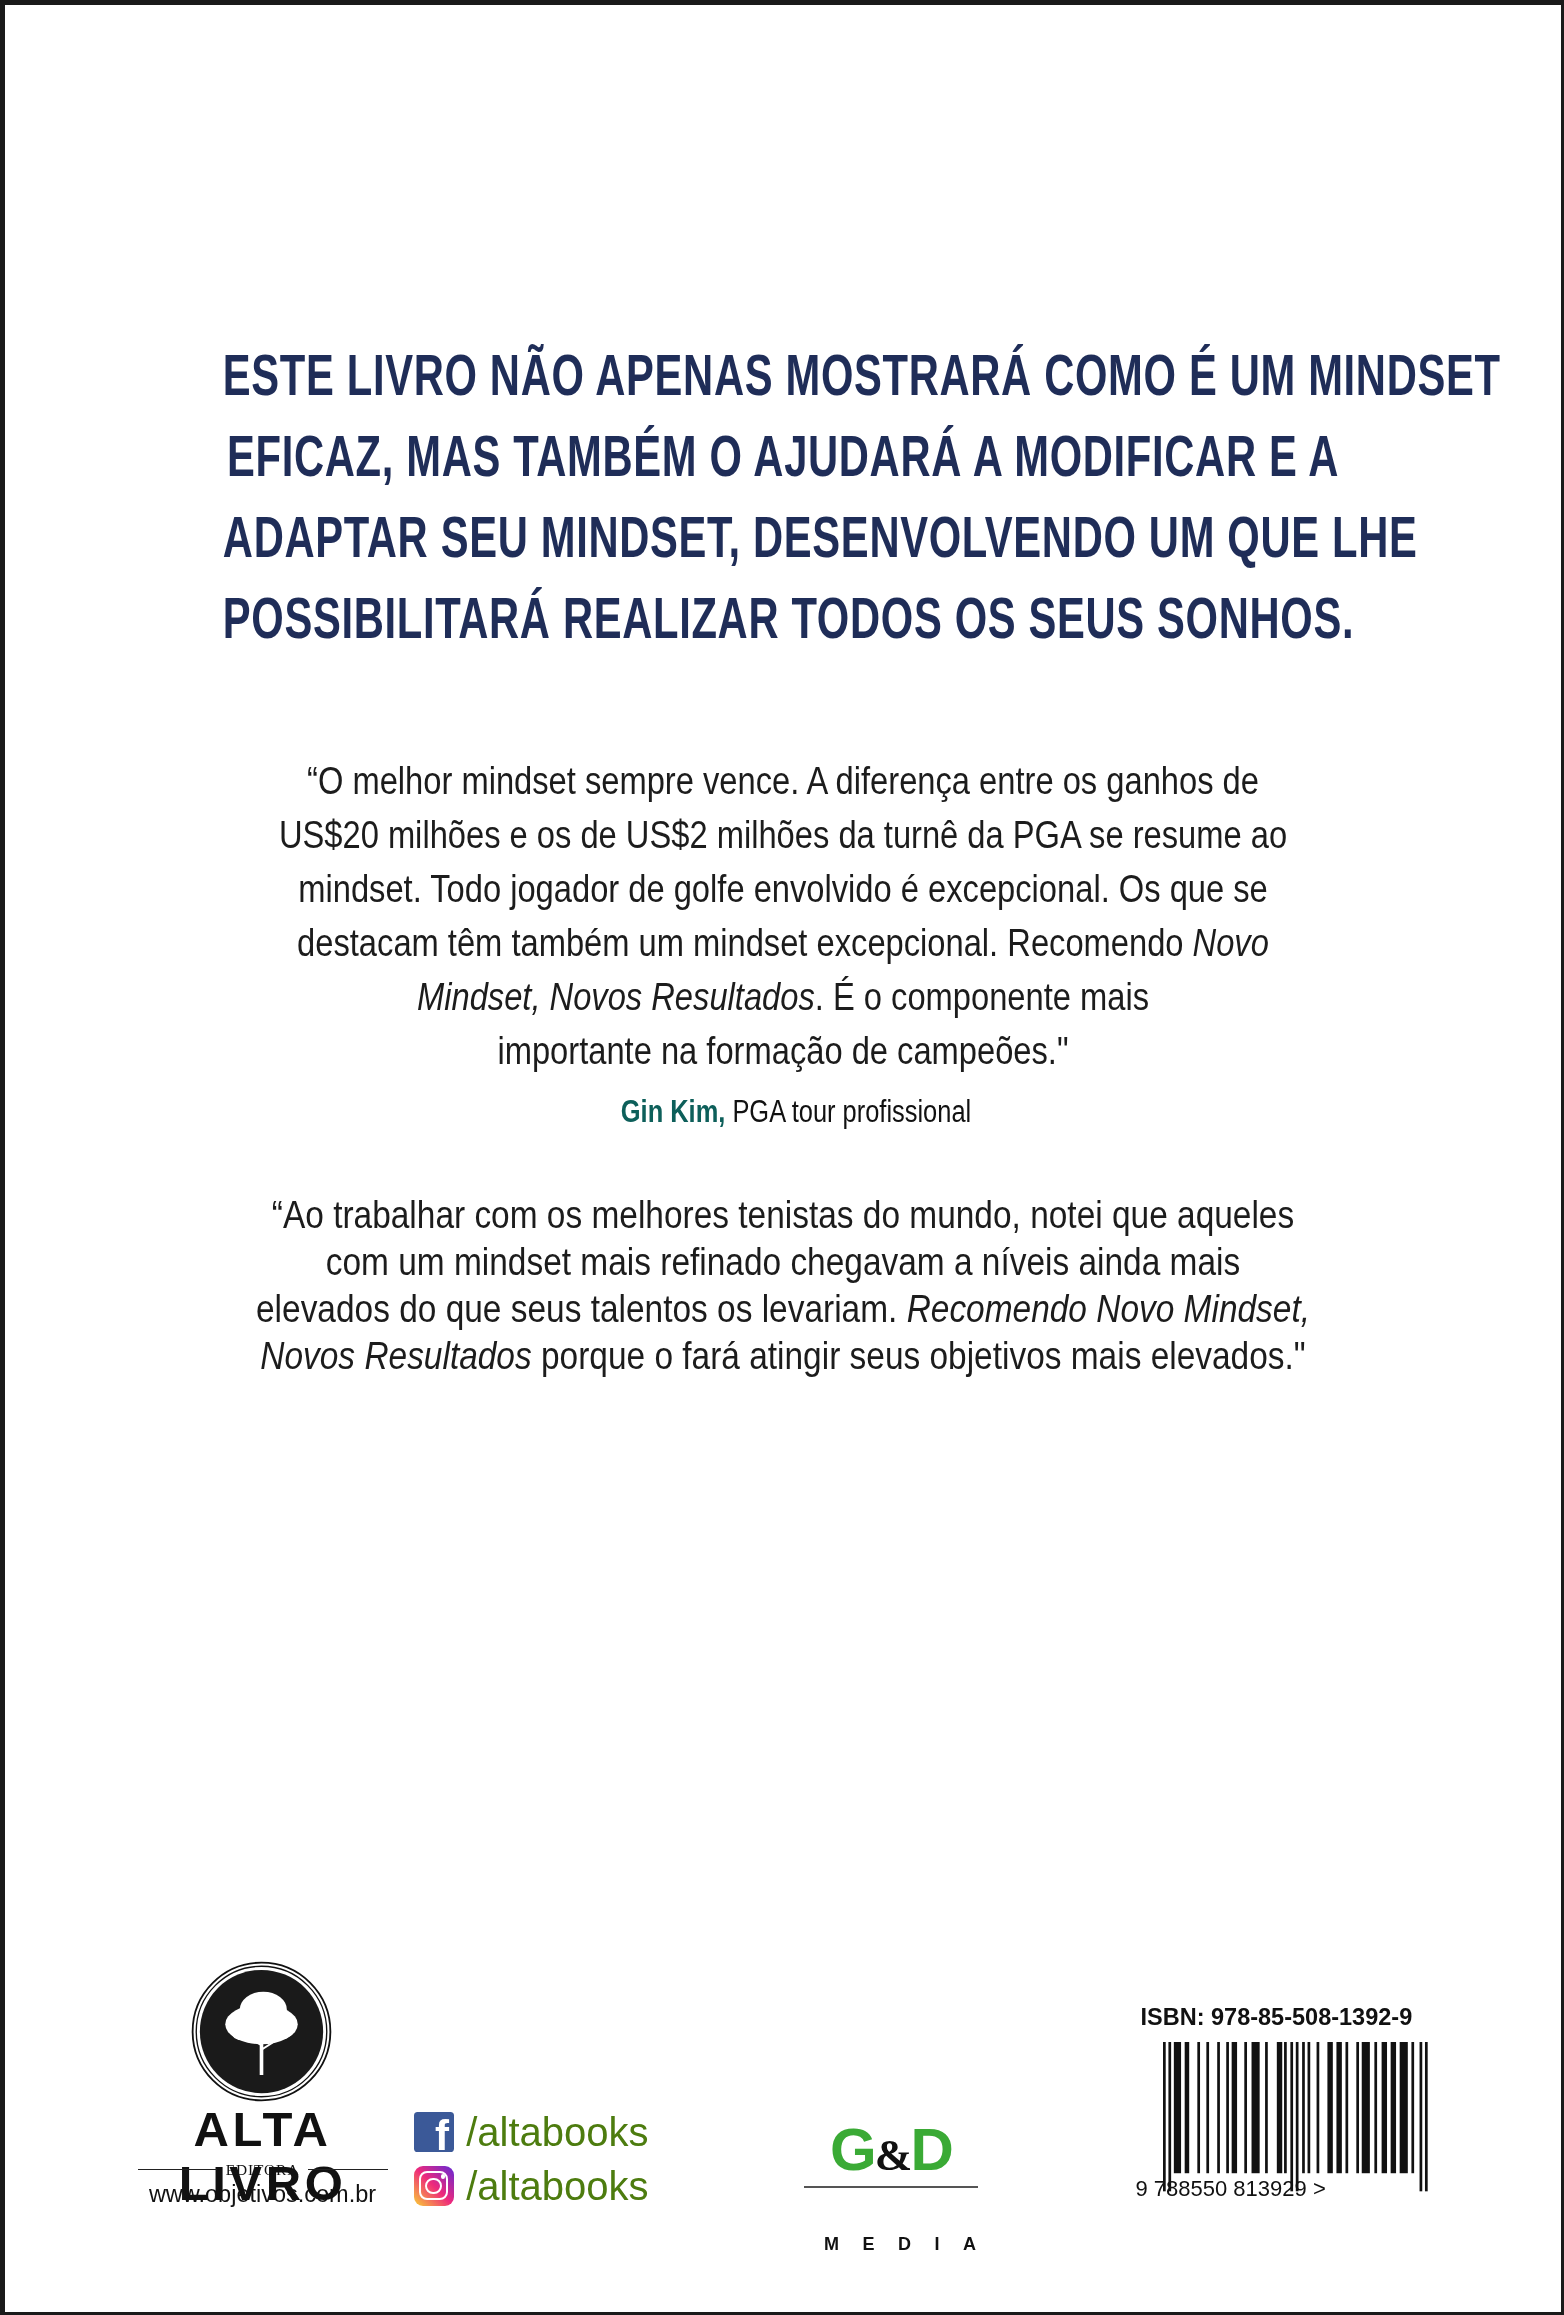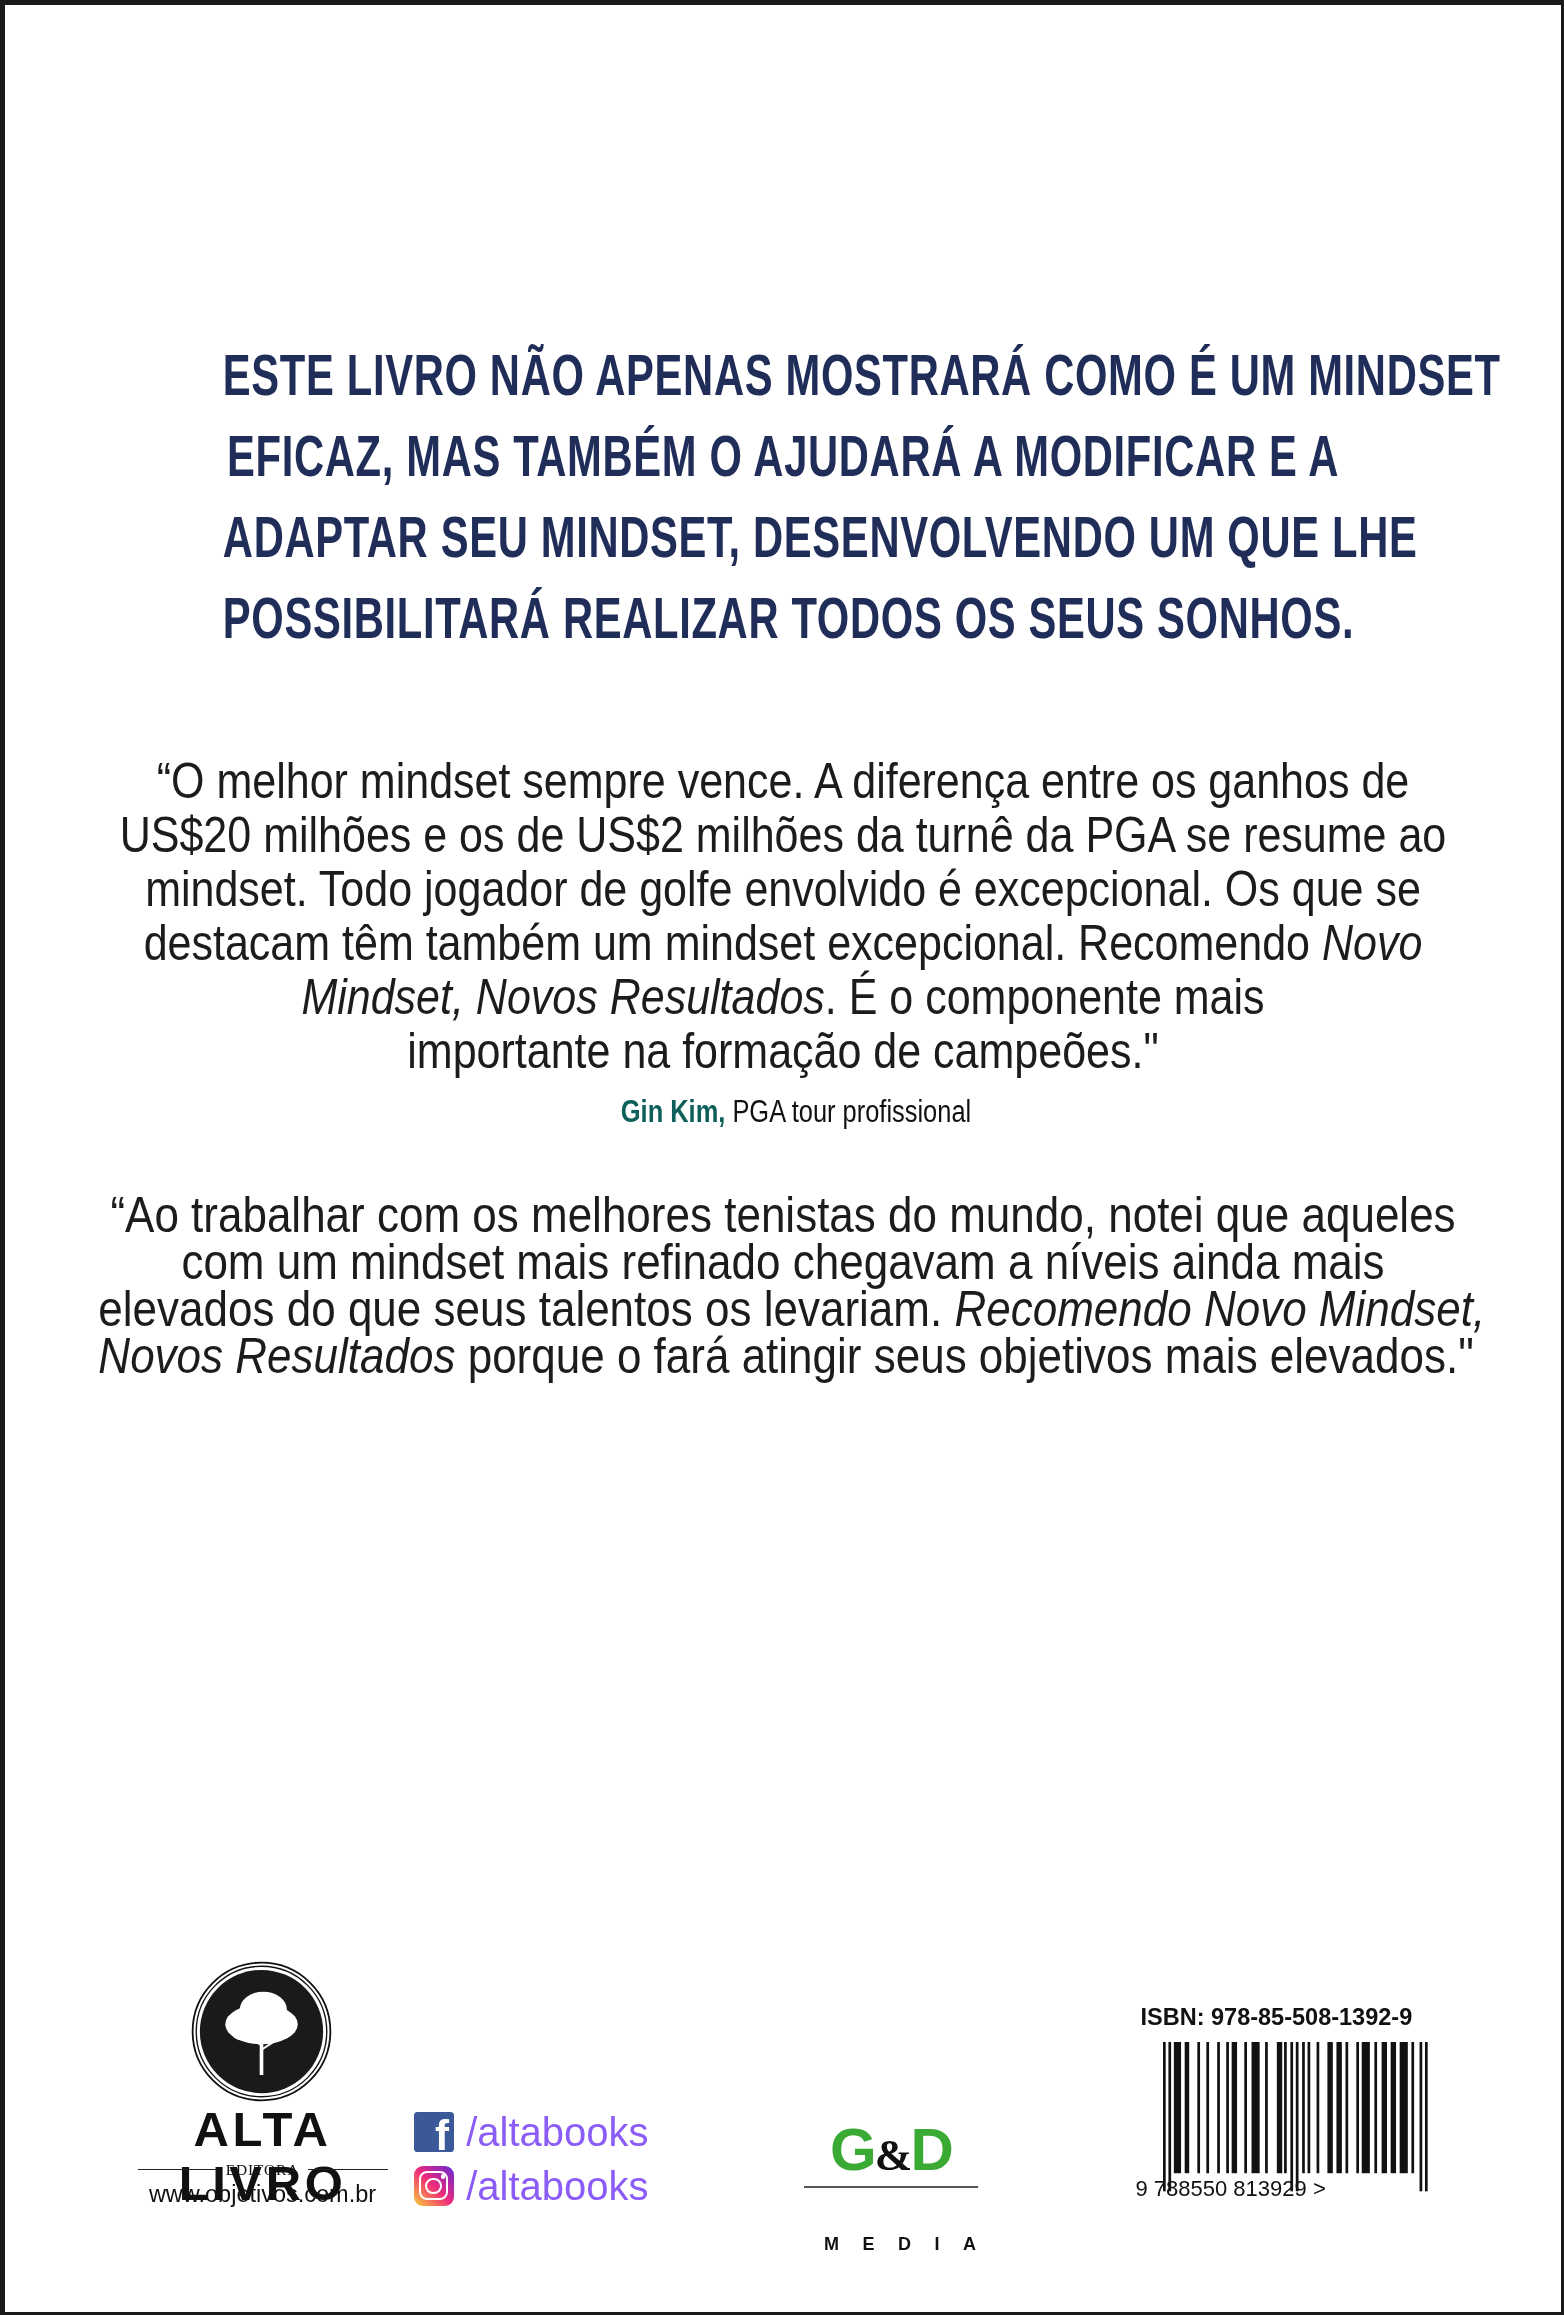--- a/index.html
+++ b/index.html
@@ -12,21 +12,21 @@
     position: absolute; left: 0; top: 329px; width: 1556px; text-align: center;
     font-family: "Liberation Sans", sans-serif; font-weight: bold;
     color: #1f2d58; font-size: 58px; line-height: 81px;
     transform: scaleX(0.72); transform-origin: 778px 0;
     letter-spacing: 0.9px;
   }
   .headline .line { display: block; white-space: nowrap; }
   .quote {
     position: absolute; left: 0; width: 1556px; text-align: center;
     font-family: "Liberation Sans", sans-serif; color: #1c1c1c;
-    font-size: 50px; line-height: 54px; font-weight: normal;
+    font-size: 38px; line-height: 54px; font-weight: normal;
   }
   .quote .line { display: block; white-space: nowrap; transform: scaleX(0.86); }
   .q1 { top: 749px; }
   .q2 { top: 1187px; line-height: 47px; }
   .q2 .line { transform: scaleX(0.88); }
   .attr {
     position: absolute; left: 13px; width: 1556px; text-align: center;
     font-family: "Liberation Sans", sans-serif; font-size: 31px; line-height: 47px; color: #111;
   }
   .attr .line { display: block; white-space: nowrap; transform: scaleX(0.82); }
@@ -40,21 +40,21 @@
   .brand {
     position: absolute; left: 127px; top: 2097px; width: 262px; text-align: center;
     font-family: "Liberation Sans", sans-serif; font-weight: bold; font-size: 49px; color: #111;
     letter-spacing: 3.6px; line-height: 54px;
   }
   .editora-row { position: absolute; left: 133px; top: 2156px; width: 250px; height: 18px; display: flex; align-items: center; gap: 9px; }
   .editora-row .rule { flex: 1; height: 1.8px; background: #222; }
   .editora-row .label { font-family: "Liberation Serif", serif; font-size: 15.4px; font-weight: normal; color: #111; letter-spacing: 0.9px; }
   .url { position: absolute; left: 127px; top: 2176px; width: 262px; text-align: center; font-family: "Liberation Sans", sans-serif; font-size: 23.5px; color: #111; }
   .social { position: absolute; left: 409px; display: flex; align-items: center; gap: 12.7px; }
-  .social .handle { font-family: "Liberation Sans", sans-serif; font-size: 40px; color: #8b5cf6; line-height: 45px; }
+  .social .handle { font-family: "Liberation Sans", sans-serif; font-size: 40px; color: #4d7c0f; line-height: 45px; }
   .s1 { top: 2105px; }
   .s2 { top: 2159px; }
   .icon-box { width: 40px; height: 40px; border-radius: 3.6px; position: relative; }
   .fb { background: #3b5998; }
   .fb span { position: absolute; right: 4.5px; bottom: -5.4px; color: #fff; font-family: "Liberation Sans", sans-serif; font-weight: bold; font-size: 42px; line-height: 42px; }
   .ig { background: linear-gradient(45deg, #f9ce34 0%, #ee2a7b 50%, #6228d7 100%); border-radius: 9px; }
   .ig .ring { position: absolute; left: 5.4px; top: 5.4px; width: 25px; height: 25px; border: 2.7px solid #fff; border-radius: 8.1px; }
   .ig .dot { position: absolute; left: 11.8px; top: 11.8px; width: 12.7px; height: 12.7px; border: 2.7px solid #fff; border-radius: 50%; box-sizing: border-box; width:16.3px; height:16.3px; left:11.8px; top:11.8px; }
   .ig .pin { position: absolute; right: 8.1px; top: 8.1px; width: 4.5px; height: 4.5px; background: #fff; border-radius: 50%; }
 

